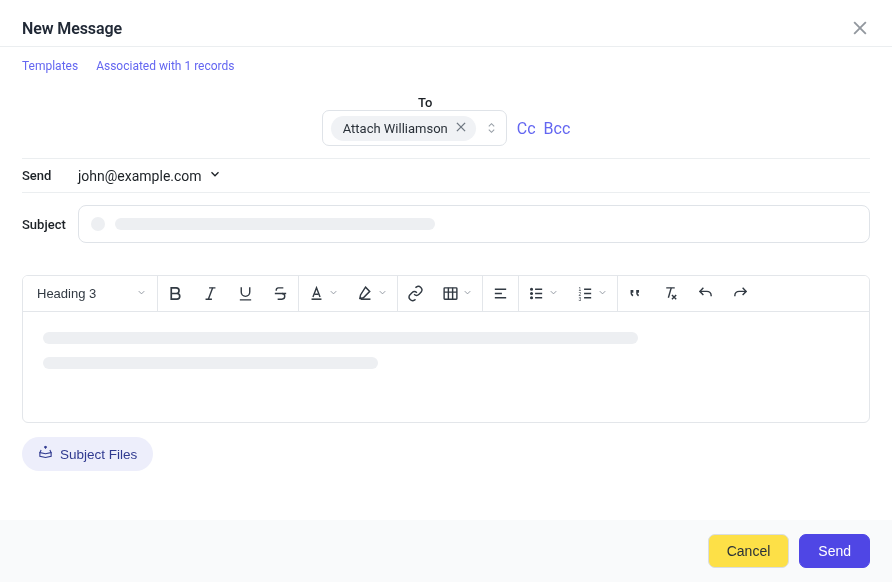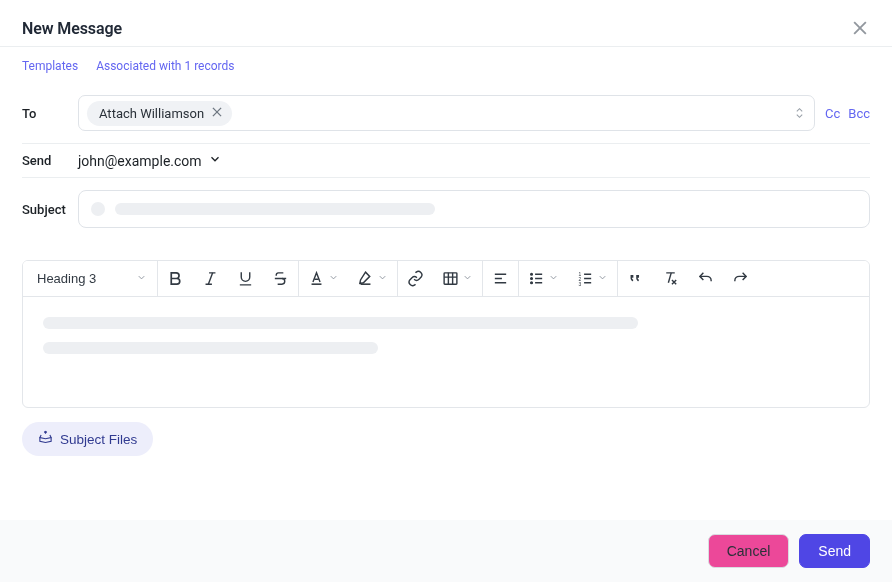--- a/index.html
+++ b/index.html
@@ -5,30 +5,30 @@
     * { box-sizing: border-box; margin: 0; padding: 0; }
     body { font-family: -apple-system, BlinkMacSystemFont, "Segoe UI", Roboto, sans-serif; background: #fff; font-size: 14px; color: #1f272e; width: 892px; height: 582px; overflow: hidden; }
     .modal { display: flex; flex-direction: column; height: 100%; }
     .header { display: flex; align-items: center; justify-content: space-between; padding: 18px 22px 8px 22px; }
     .title { font-size: 16px; font-weight: 600; color: #212936; letter-spacing: -0.1px; }
     .close-icon { width: 20px; height: 20px; color: #91979e; cursor: pointer; }
     .divider { border-top: 1px solid #ebeef0; }
     .tablinks { display: flex; gap: 18px; padding: 12px 22px 10px 22px; }
     .tablinks a { color: #6366f1; text-decoration: none; font-size: 12px; cursor: pointer; }
     .row { display: flex; align-items: center; padding: 8px 22px; }
-    .row.to-row { padding-top: 12px; padding-bottom: 12px; }
+    .row.to-row { padding-top: 12px; padding-bottom: 12px; flex-direction: column; }
     .row-label { width: 56px; font-size: 13px; color: #1c2126; font-weight: 500; }
     .field-area { flex: 1; display: flex; align-items: center; gap: 10px; }
     .combo { flex: 1; border: 1px solid #dfe3e8; border-radius: 7px; min-height: 36px; display: flex; align-items: center; padding: 4px 30px 4px 8px; position: relative; }
     .chip { background: #f0f2f5; border-radius: 14px; padding: 4px 8px 4px 12px; display: flex; align-items: center; gap: 6px; font-size: 13px; color: #2a3139; }
     .chip svg { width: 14px; height: 14px; color: #6d7680; cursor: pointer; }
     .combo-caret { position: absolute; right: 8px; top: 50%; transform: translateY(-50%); color: #99a0a8; }
     .combo-caret svg { width: 13px; height: 13px; display:block; }
     .ccbcc { display: flex; gap: 8px; }
-    .ccbcc span { color: #6366f1; cursor: pointer; font-size: 13px; }
+    .ccbcc span { color: #6366f1; cursor: pointer; font-size: 16px; }
     .sec-divider { height: 1px; background: #ebeef0; margin-left: 22px; margin-right: 22px; }
     .from-val { display: flex; align-items: center; gap: 6px; font-size: 14px; color: #1c2126; }
     .from-val svg { width: 14px; height: 14px; color: #1c2126; }
     .subject-input { flex: 1; border: 1px solid #dfe3e8; border-radius: 8px; min-height: 38px; display: flex; align-items: center; padding: 0 12px; gap: 10px; }
     .skeleton-dot { width: 14px; height: 14px; background: #edeff2; border-radius: 50%; }
     .skeleton-bar { height: 12px; background: #edeff2; border-radius: 6px; }
     .editor-wrap { margin: 20px 22px 0 22px; border: 1px solid #e3e6ea; border-radius: 6px; overflow: hidden; }
     .toolbar { display: flex; border-bottom: 1px solid #e3e6ea; height: 36px; background: #fff; }
     .tb-btn { display: flex; align-items: center; justify-content: center; height: 100%; background: #fff; border: none; border-right: 1px solid #e3e6ea; cursor: pointer; color: #323a43; font-size: 13px; }
     .tb-btn svg { width: 17px; height: 17px; }
@@ -38,21 +38,21 @@
     .heading-btn { padding: 0 10px 0 14px; min-width: 135px; justify-content: space-between; }
     .igroup { display: flex; align-items: center; border-right: 1px solid #e3e6ea; }
     .igroup .tb-btn { border-right: none; padding: 0 9px; }
     .editor-body { padding: 20px 20px 40px 20px; min-height: 110px; }
     .editor-body .skeleton-bar { margin-bottom: 13px; }
     .attach-row { padding: 14px 22px 10px 22px; }
     .attach-btn { display: inline-flex; align-items: center; gap: 7px; background: #edeefb; border: none; color: #303a90; padding: 8px 16px; border-radius: 18px; font-size: 13.5px; cursor: pointer; font-weight: 500; }
     .attach-btn svg { width: 15px; height: 15px; color: #303a90; }
     .footer { background: #f9fafb; display: flex; justify-content: flex-end; gap: 10px; padding: 14px 22px; margin-top: auto; }
     .btn { border-radius: 7px; padding: 8px 18px; font-size: 14px; cursor: pointer; }
-    .btn-cancel { background: #ec4899; border: 1px solid #d9dde1; color: #2a3139; }
+    .btn-cancel { background: #fde047; border: 1px solid #d9dde1; color: #2a3139; }
     .btn-send { background: #4f46e5; border: 1px solid #4f46e5; color: #ffffff; font-weight: 400; }
   </style>
 </head>
 <body>
 
 <div class="modal">
   <div class="header">
     <div class="title">New Message</div>
     <div class="close-icon">
       <svg viewBox="0 0 24 24" fill="none" stroke="currentColor" stroke-width="2.2">

